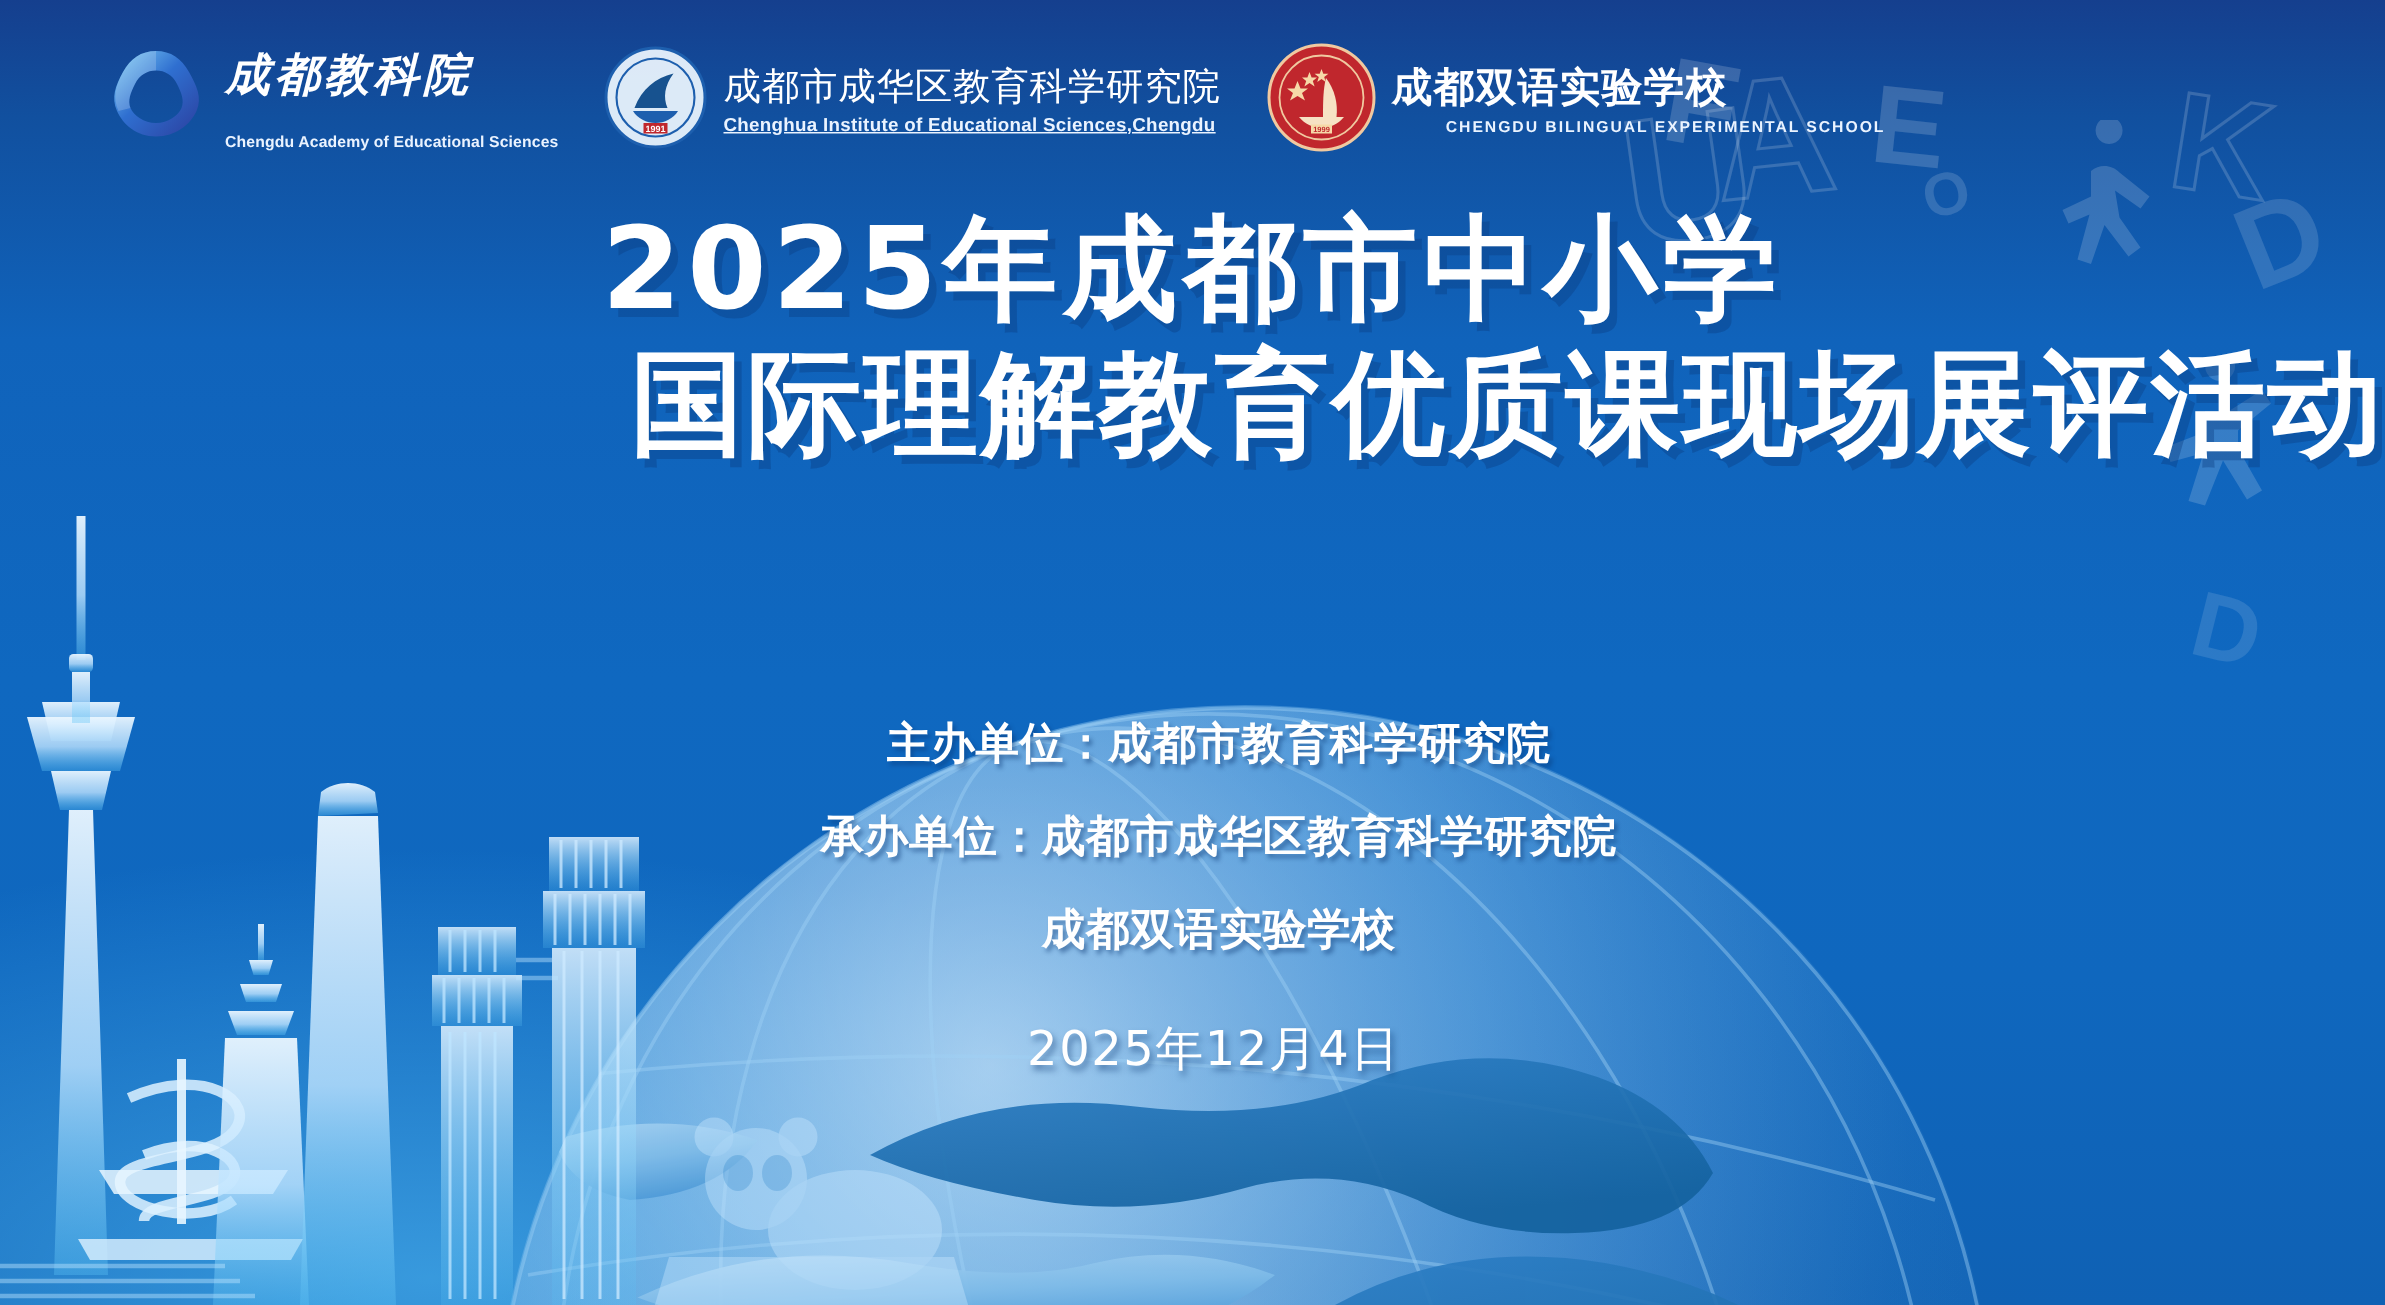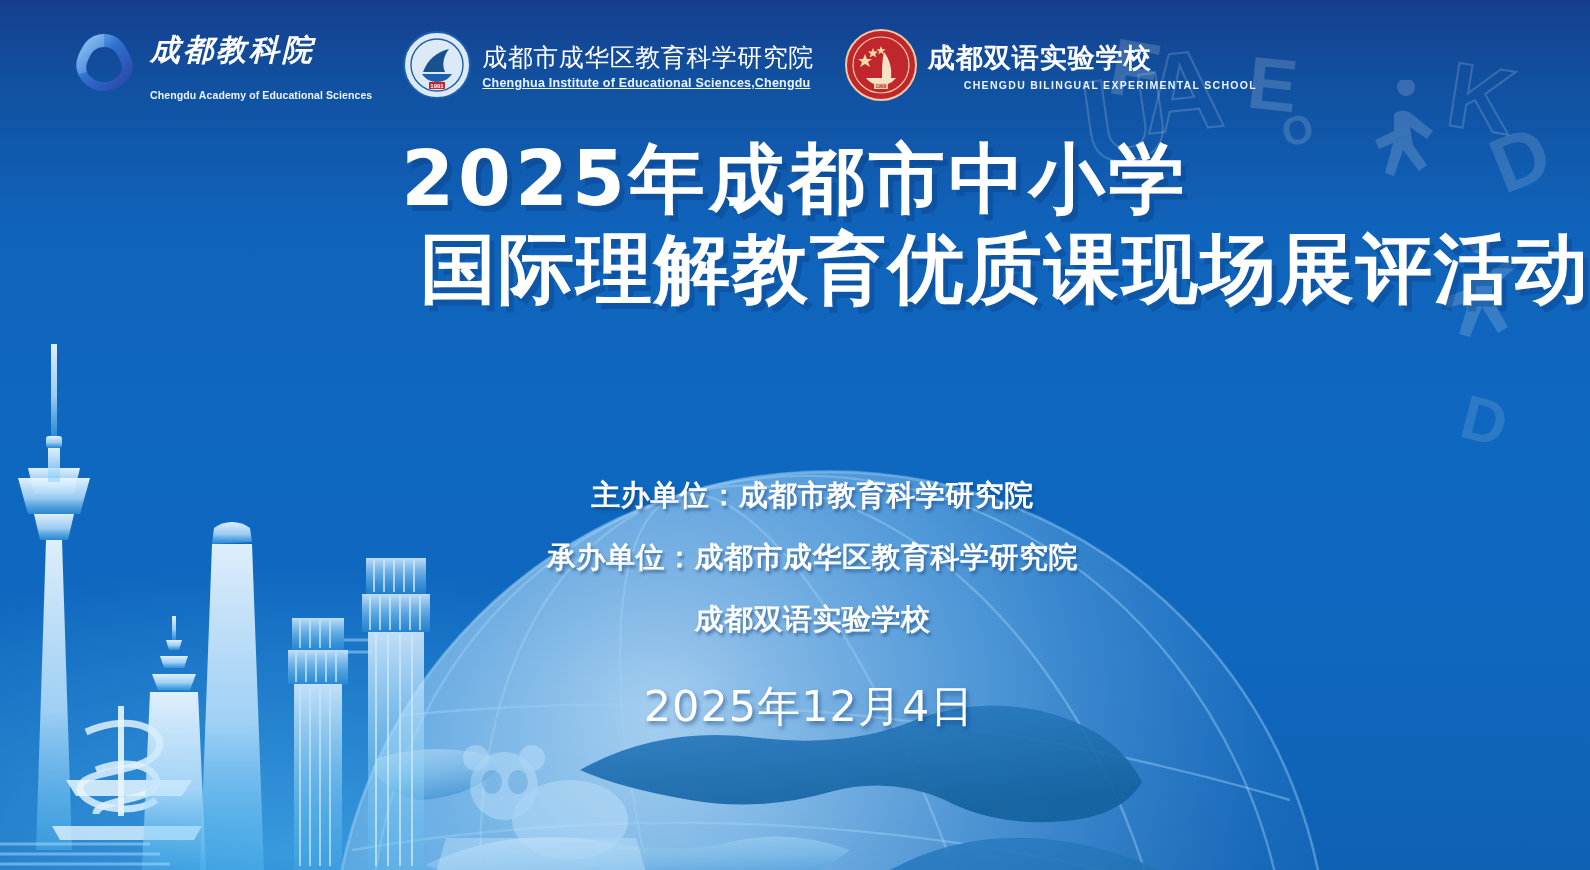--- a/index.html
+++ b/index.html
@@ -66,21 +66,21 @@
   
   #orgs{position:absolute;left:14px;right:0;top:476px;text-align:center;margin-left:21px;}
   .org{
     color:#ffffff;font-weight:700;font-size:29px;letter-spacing:.5px;
     font-family:"DejaVu Sans","Liberation Sans",sans-serif;
     text-shadow:2px 3px 3px rgba(8,50,110,0.45);
   }
   .org + .org{margin-top:22px;}
   #date{
     position:absolute;left:0;right:0;top:678px;text-align:center;
-    color:#ffffff;font-weight:400;font-size:43px;letter-spacing:1px;
+    color:#ffffff;font-weight:400;font-size:32px;letter-spacing:1px;
     font-family:"DejaVu Sans","Liberation Sans",sans-serif;
     text-shadow:2px 3px 4px rgba(8,50,110,0.5);
     padding-left:28px;
   }
 </style>
 </head>
 <body>
 
 <div id="stage">
 

